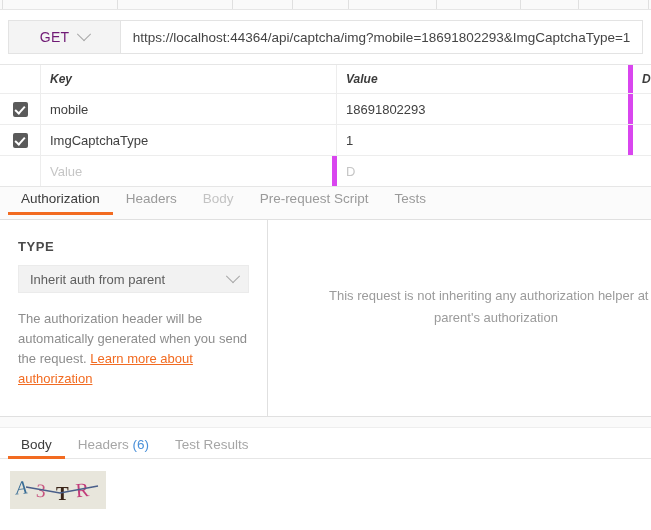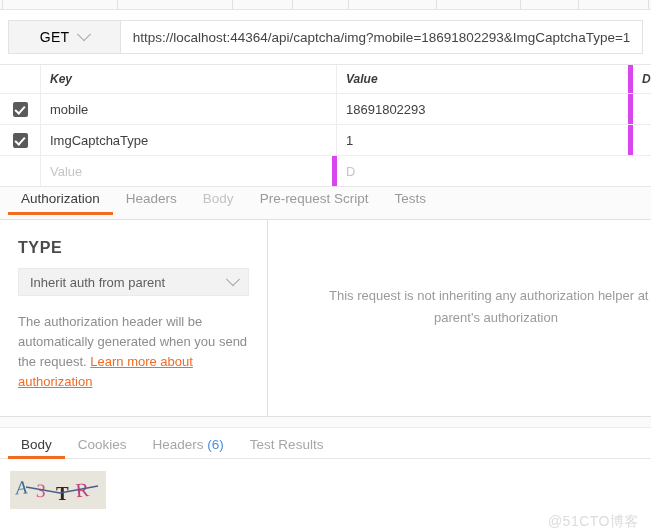--- a/index.html
+++ b/index.html
@@ -48,21 +48,21 @@
     align-items: center;
     justify-content: center;
     gap: 10px;
     background: #f4f4f4;
     border: 1px solid #e3e3e3;
     border-right: none;
     box-sizing: border-box;
   }
   .method-label {
     font-size: 14px;
-    color: #000000;
+    color: #701a75;
     letter-spacing: 0.2px;
   }
   .chev {
     display: inline-block;
     width: 9px;
     height: 9px;
     border-right: 1.6px solid #a8a8a8;
     border-bottom: 1.6px solid #a8a8a8;
     transform: rotate(45deg) translate(-2px, -2px);
   }
@@ -197,21 +197,21 @@
     background: #ffffff;
     border-bottom: 1px solid #e0e0e0;
   }
   .auth-left {
     width: 268px;
     box-sizing: border-box;
     border-right: 1px solid #e0e0e0;
     padding: 19px 18px 0 18px;
   }
   .type-label {
-    font-size: 16px;
+    font-size: 13px;
     font-weight: bold;
     color: #4a4a4a;
     letter-spacing: 0.6px;
     margin-bottom: 11px;
   }
   .select {
     height: 28px;
     background: #f2f2f2;
     border: 1px solid #ebebeb;
     border-radius: 0;
@@ -419,36 +419,32 @@
   </div>
 </div>
 
 <div class="resp-gap"></div>
 
 <div class="resp-tabs">
   <div class="stab on">
     <span>Body</span>
   </div>
   <div class="stab">
-    <span>Cookies</span>
-  </div>
-  <div class="stab">
     <span>Headers</span>
     <span class="count">(6)</span>
   </div>
   <div class="stab">
     <span>Test Results</span>
   </div>
 </div>
 
 <div class="resp-body">
   <div class="captcha">
     <svg width="96" height="38" viewBox="0 0 96 38">
       <rect x="0" y="0" width="96" height="38" fill="#e8e6dc"></rect>
       <text x="6" y="23" font-family="'Liberation Serif', serif" font-size="19" font-style="italic" fill="#3a6e96" transform="rotate(-6 10 20)">A</text>
       <text x="26" y="26" font-family="'Liberation Serif', serif" font-size="19" fill="#c8537f" transform="rotate(4 30 22)">3</text>
       <text x="46" y="29" font-family="'Liberation Serif', serif" font-size="19" font-weight="bold" fill="#3a2418">T</text>
       <text x="66" y="26" font-family="'Liberation Serif', serif" font-size="20" fill="#c23b7a" transform="rotate(-5 70 22)">R</text>
       <path d="M16 16 L50 22 L88 15" stroke="#4a5f8a" stroke-width="1.4" fill="none"></path>
     </svg>
   </div>
-  <div class="watermark">@51CTO博客</div>
 </div>
 
 </body></html>

